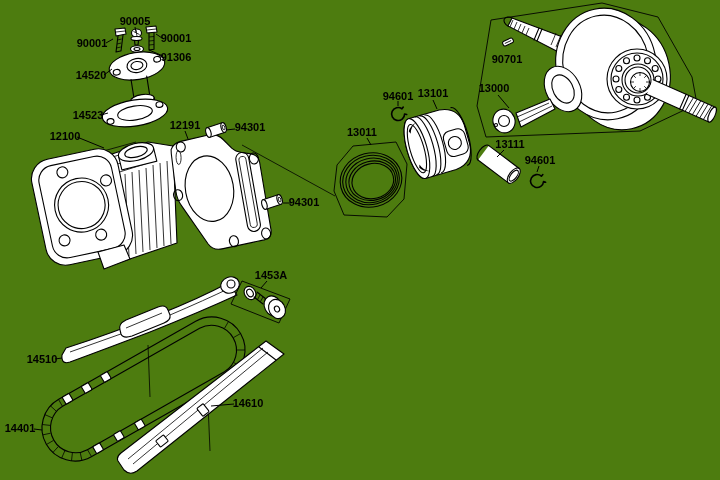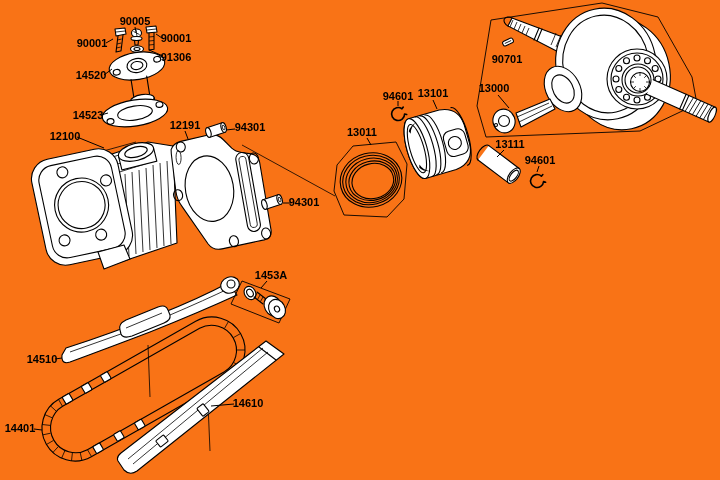--- a/index.html
+++ b/index.html
@@ -1,16 +1,16 @@
 <!DOCTYPE html>
 <html><head>
 <meta charset="utf-8">
 <style>
   html,body{margin:0;padding:0;background:#fff;}
-  #stage{width:720px;height:480px;background:#f97316;position:relative;overflow:hidden;}
+  #stage{width:720px;height:480px;background:#4d7c0f;position:relative;overflow:hidden;}
   svg{display:block;}
   .ln{stroke:#000;fill:none;stroke-width:1.1;stroke-linecap:round;stroke-linejoin:round;}
   .wh{fill:#fff;}
   .bd{stroke:#000;fill:none;stroke-width:0.9;stroke-linejoin:round;}
   .th{stroke:#000;fill:none;stroke-width:0.8;}
   .lead{stroke:#000;stroke-width:1;}
   .lbl{font-family:"Liberation Sans",sans-serif;font-size:11px;font-weight:bold;fill:#000;}
 </style>
 </head>
 <body>

